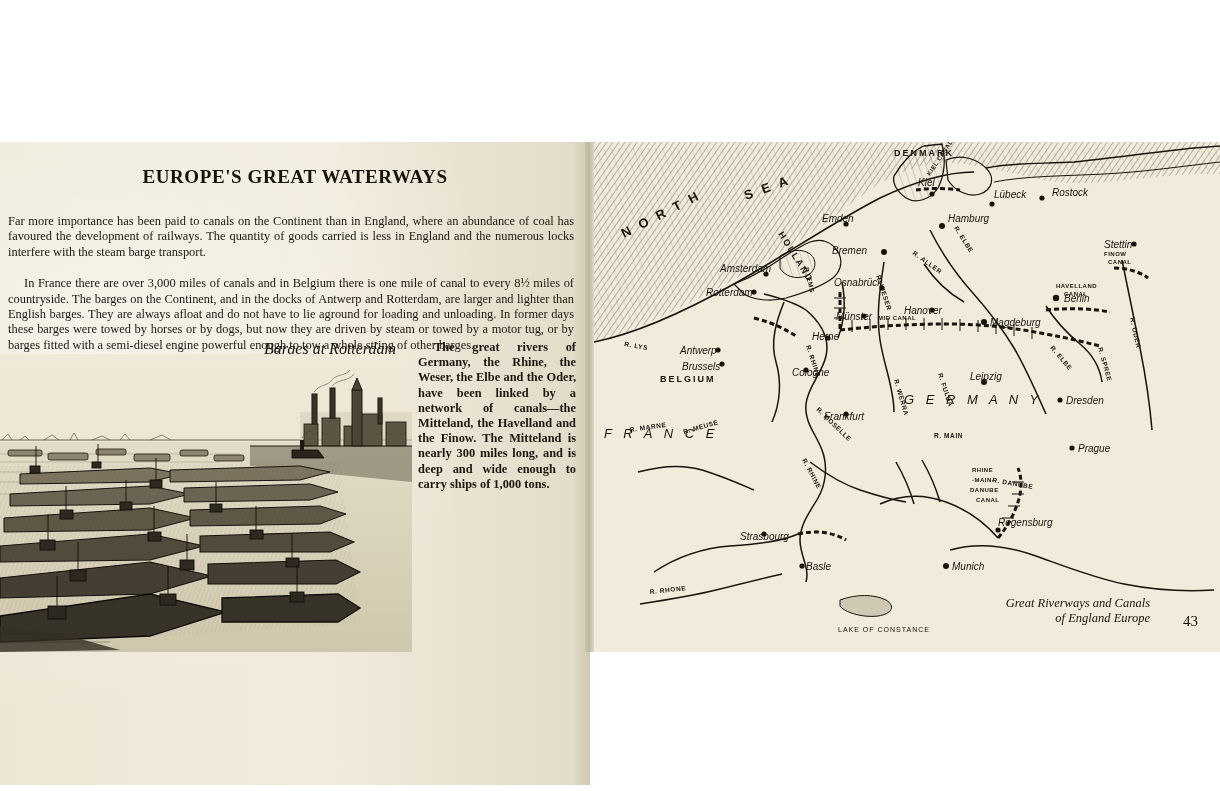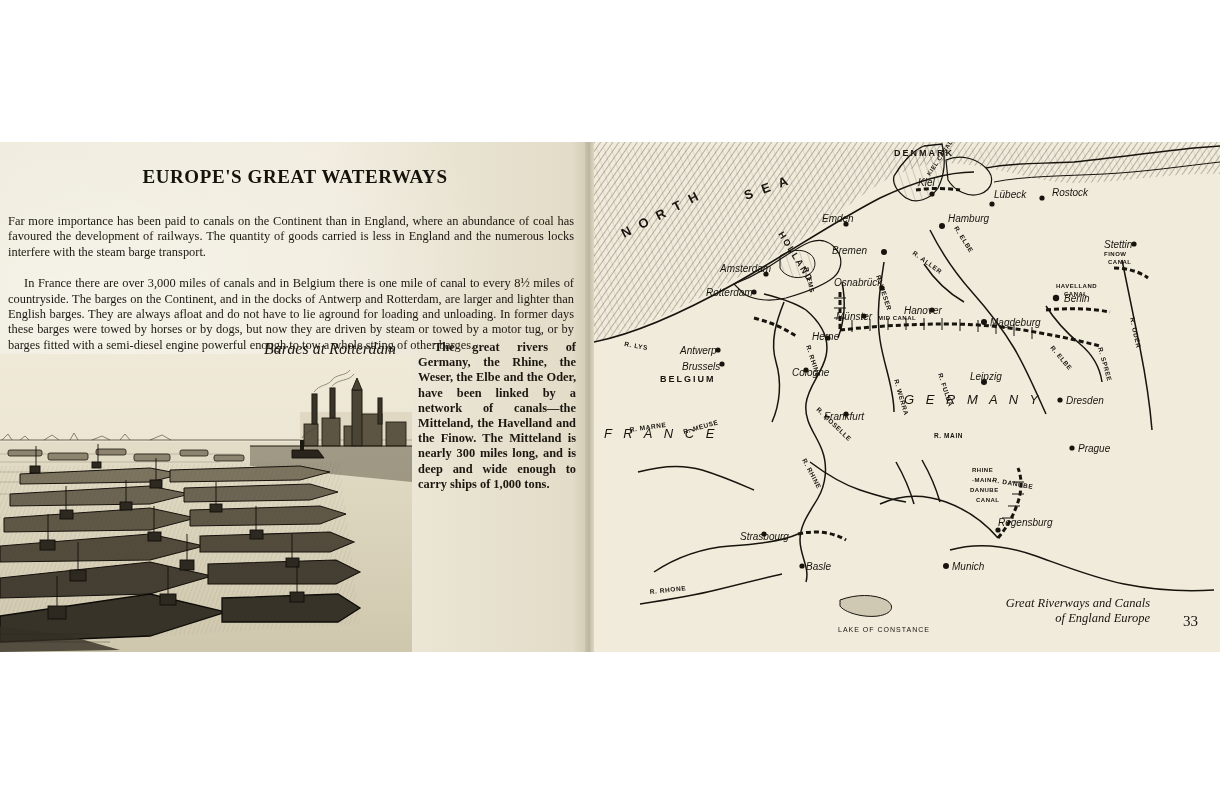--- a/index.html
+++ b/index.html
@@ -20,21 +20,21 @@
     position: absolute;
     left: 0;
     top: 142px;
     width: 1220px;
     height: 510px;
     background: #efeadb;
   }
   .page-left {
     position: absolute;
     left: 0; top: 0;
-    width: 590px; height: 510px;
+    width: 590px; height: 643px;
     background: #eeead9;
     background-image:
       radial-gradient(ellipse at 12% 30%, rgba(255,255,255,0.45) 0%, rgba(255,255,255,0) 60%),
       linear-gradient(to right, #ece7d5 0%, #f0ebdc 55%, #e2dcc8 97%, #cfc8b2 100%);
   }
   .page-right {
     position: absolute;
     left: 594px; top: 0;
     width: 626px; height: 510px;
     background: #eeead9;
@@ -540,16 +540,16 @@
             <text x="244" y="490">LAKE OF CONSTANCE</text>
           </g>
         </svg>
       </div>
 
       <div class="map-caption">
         <div>Great Riverways and Canals</div>
         <div>of England Europe</div>
       </div>
 
-      <div class="page-number">33</div>
+      <div class="page-number">43</div>
     </div>
   </div>
 </div>
 
 </body></html>

